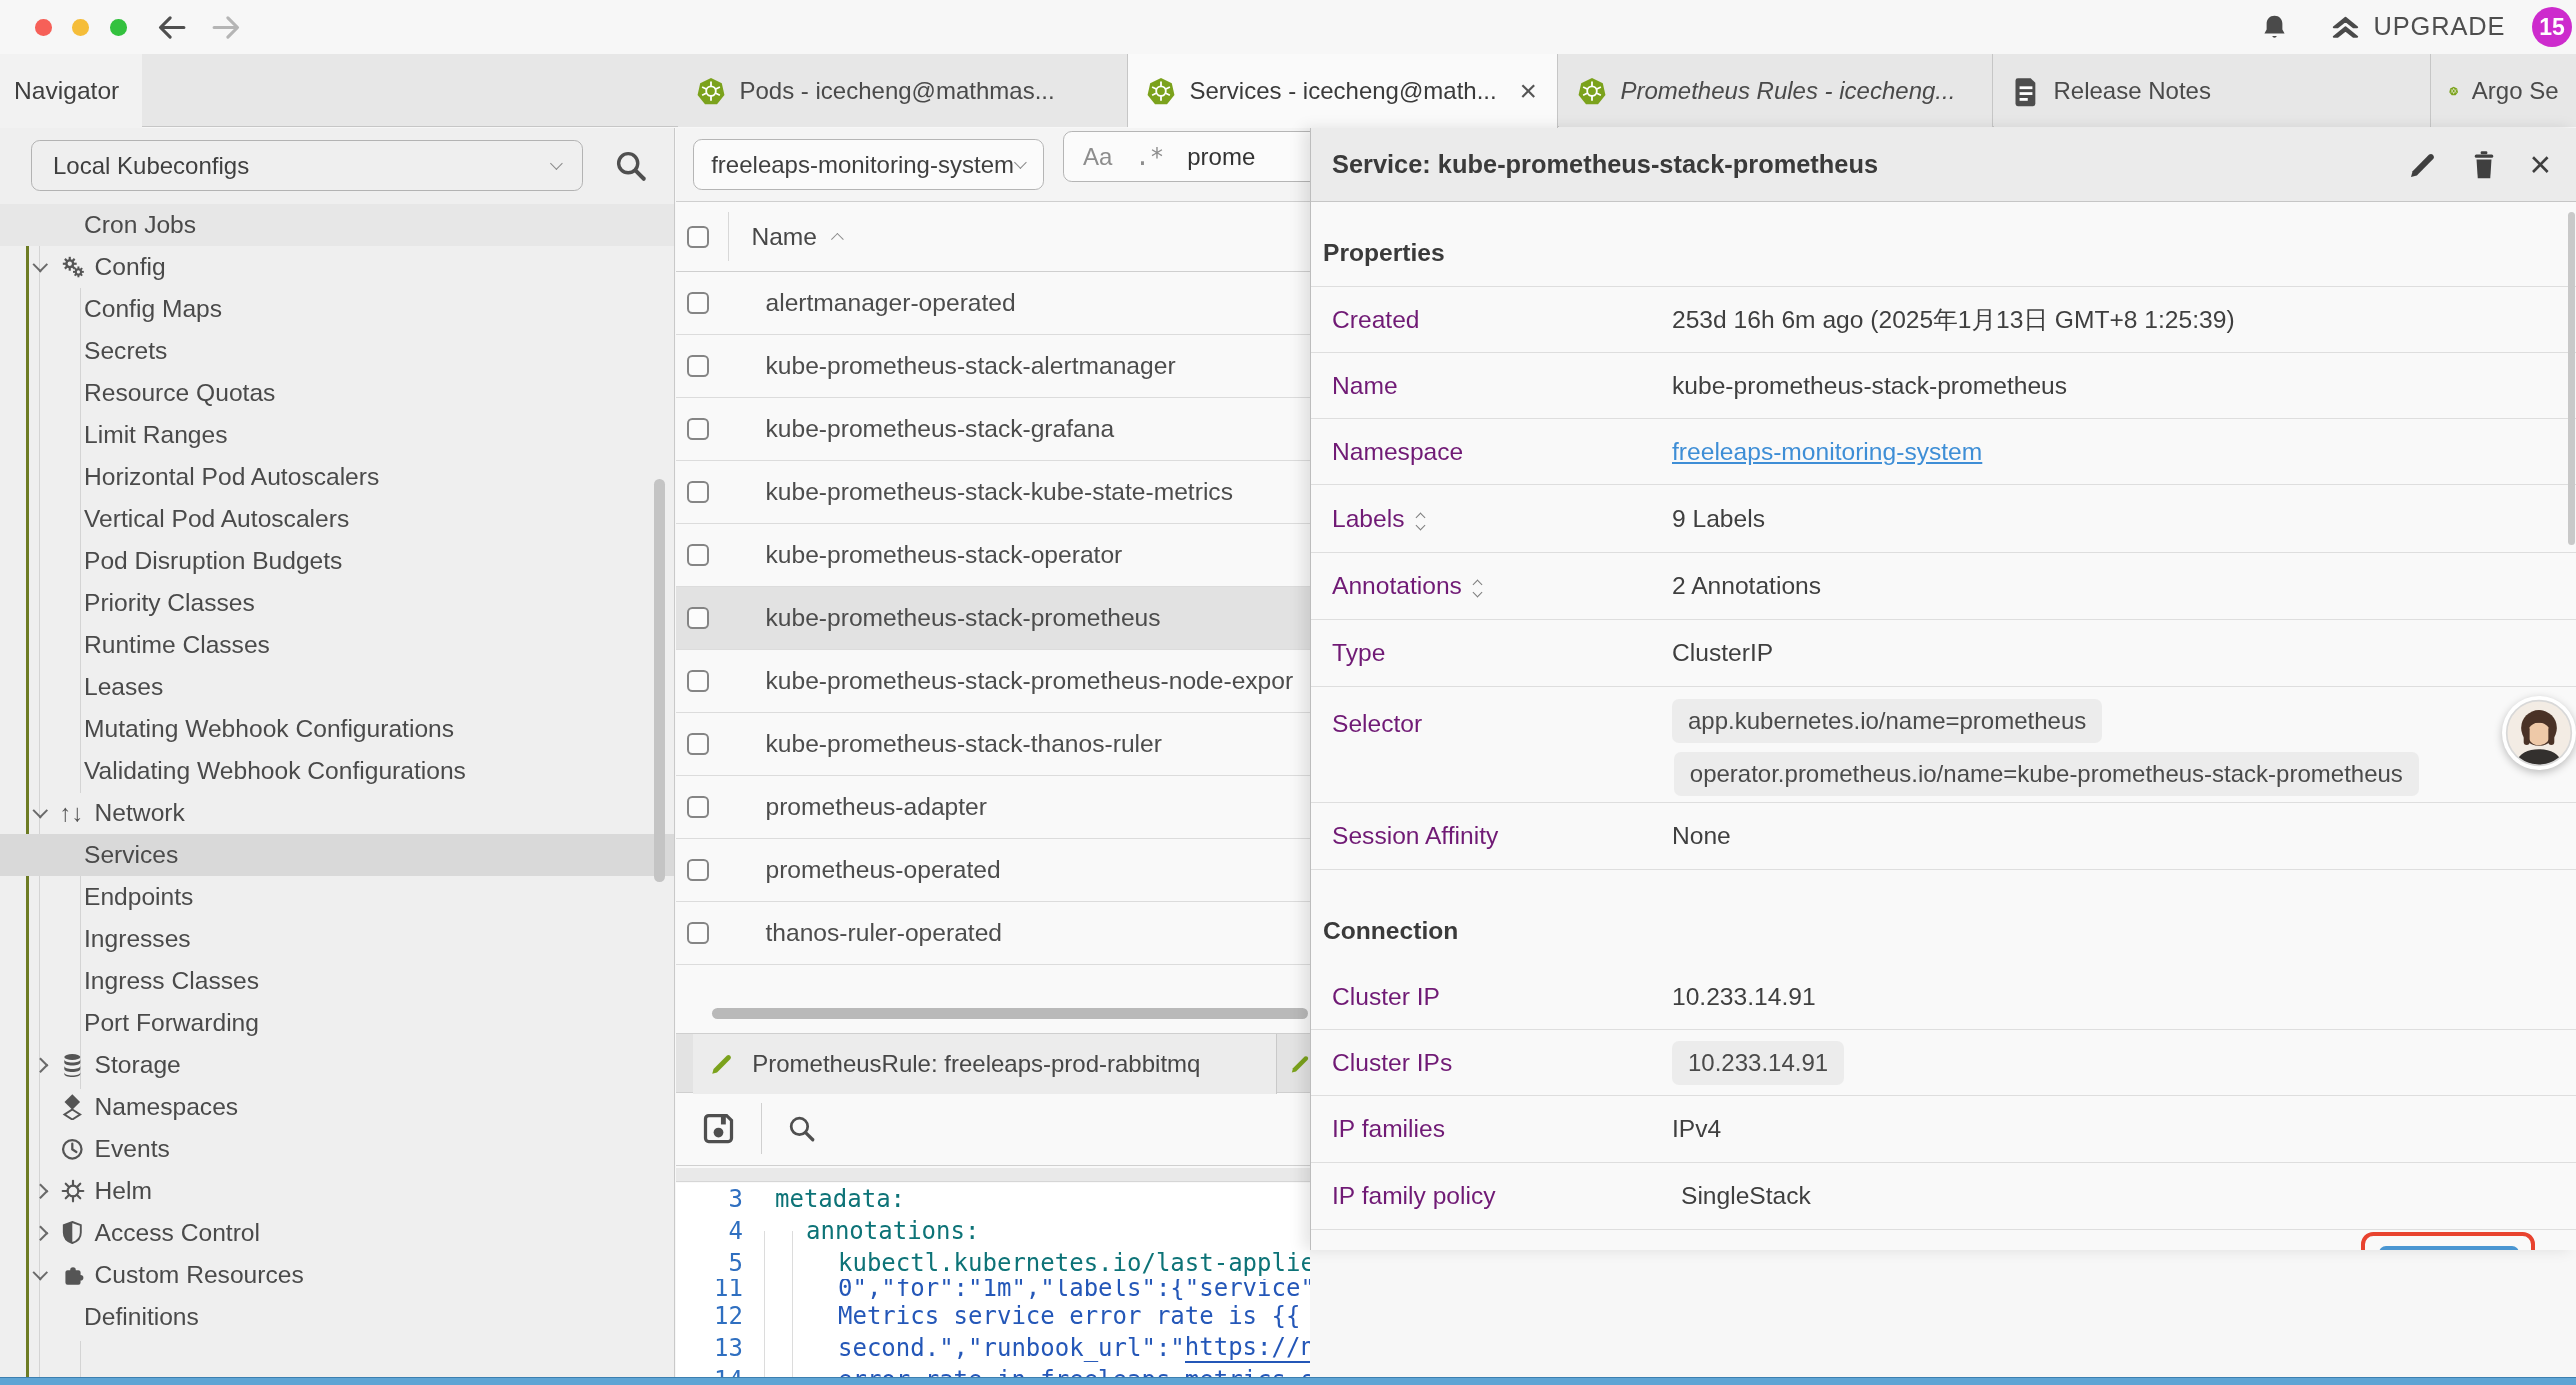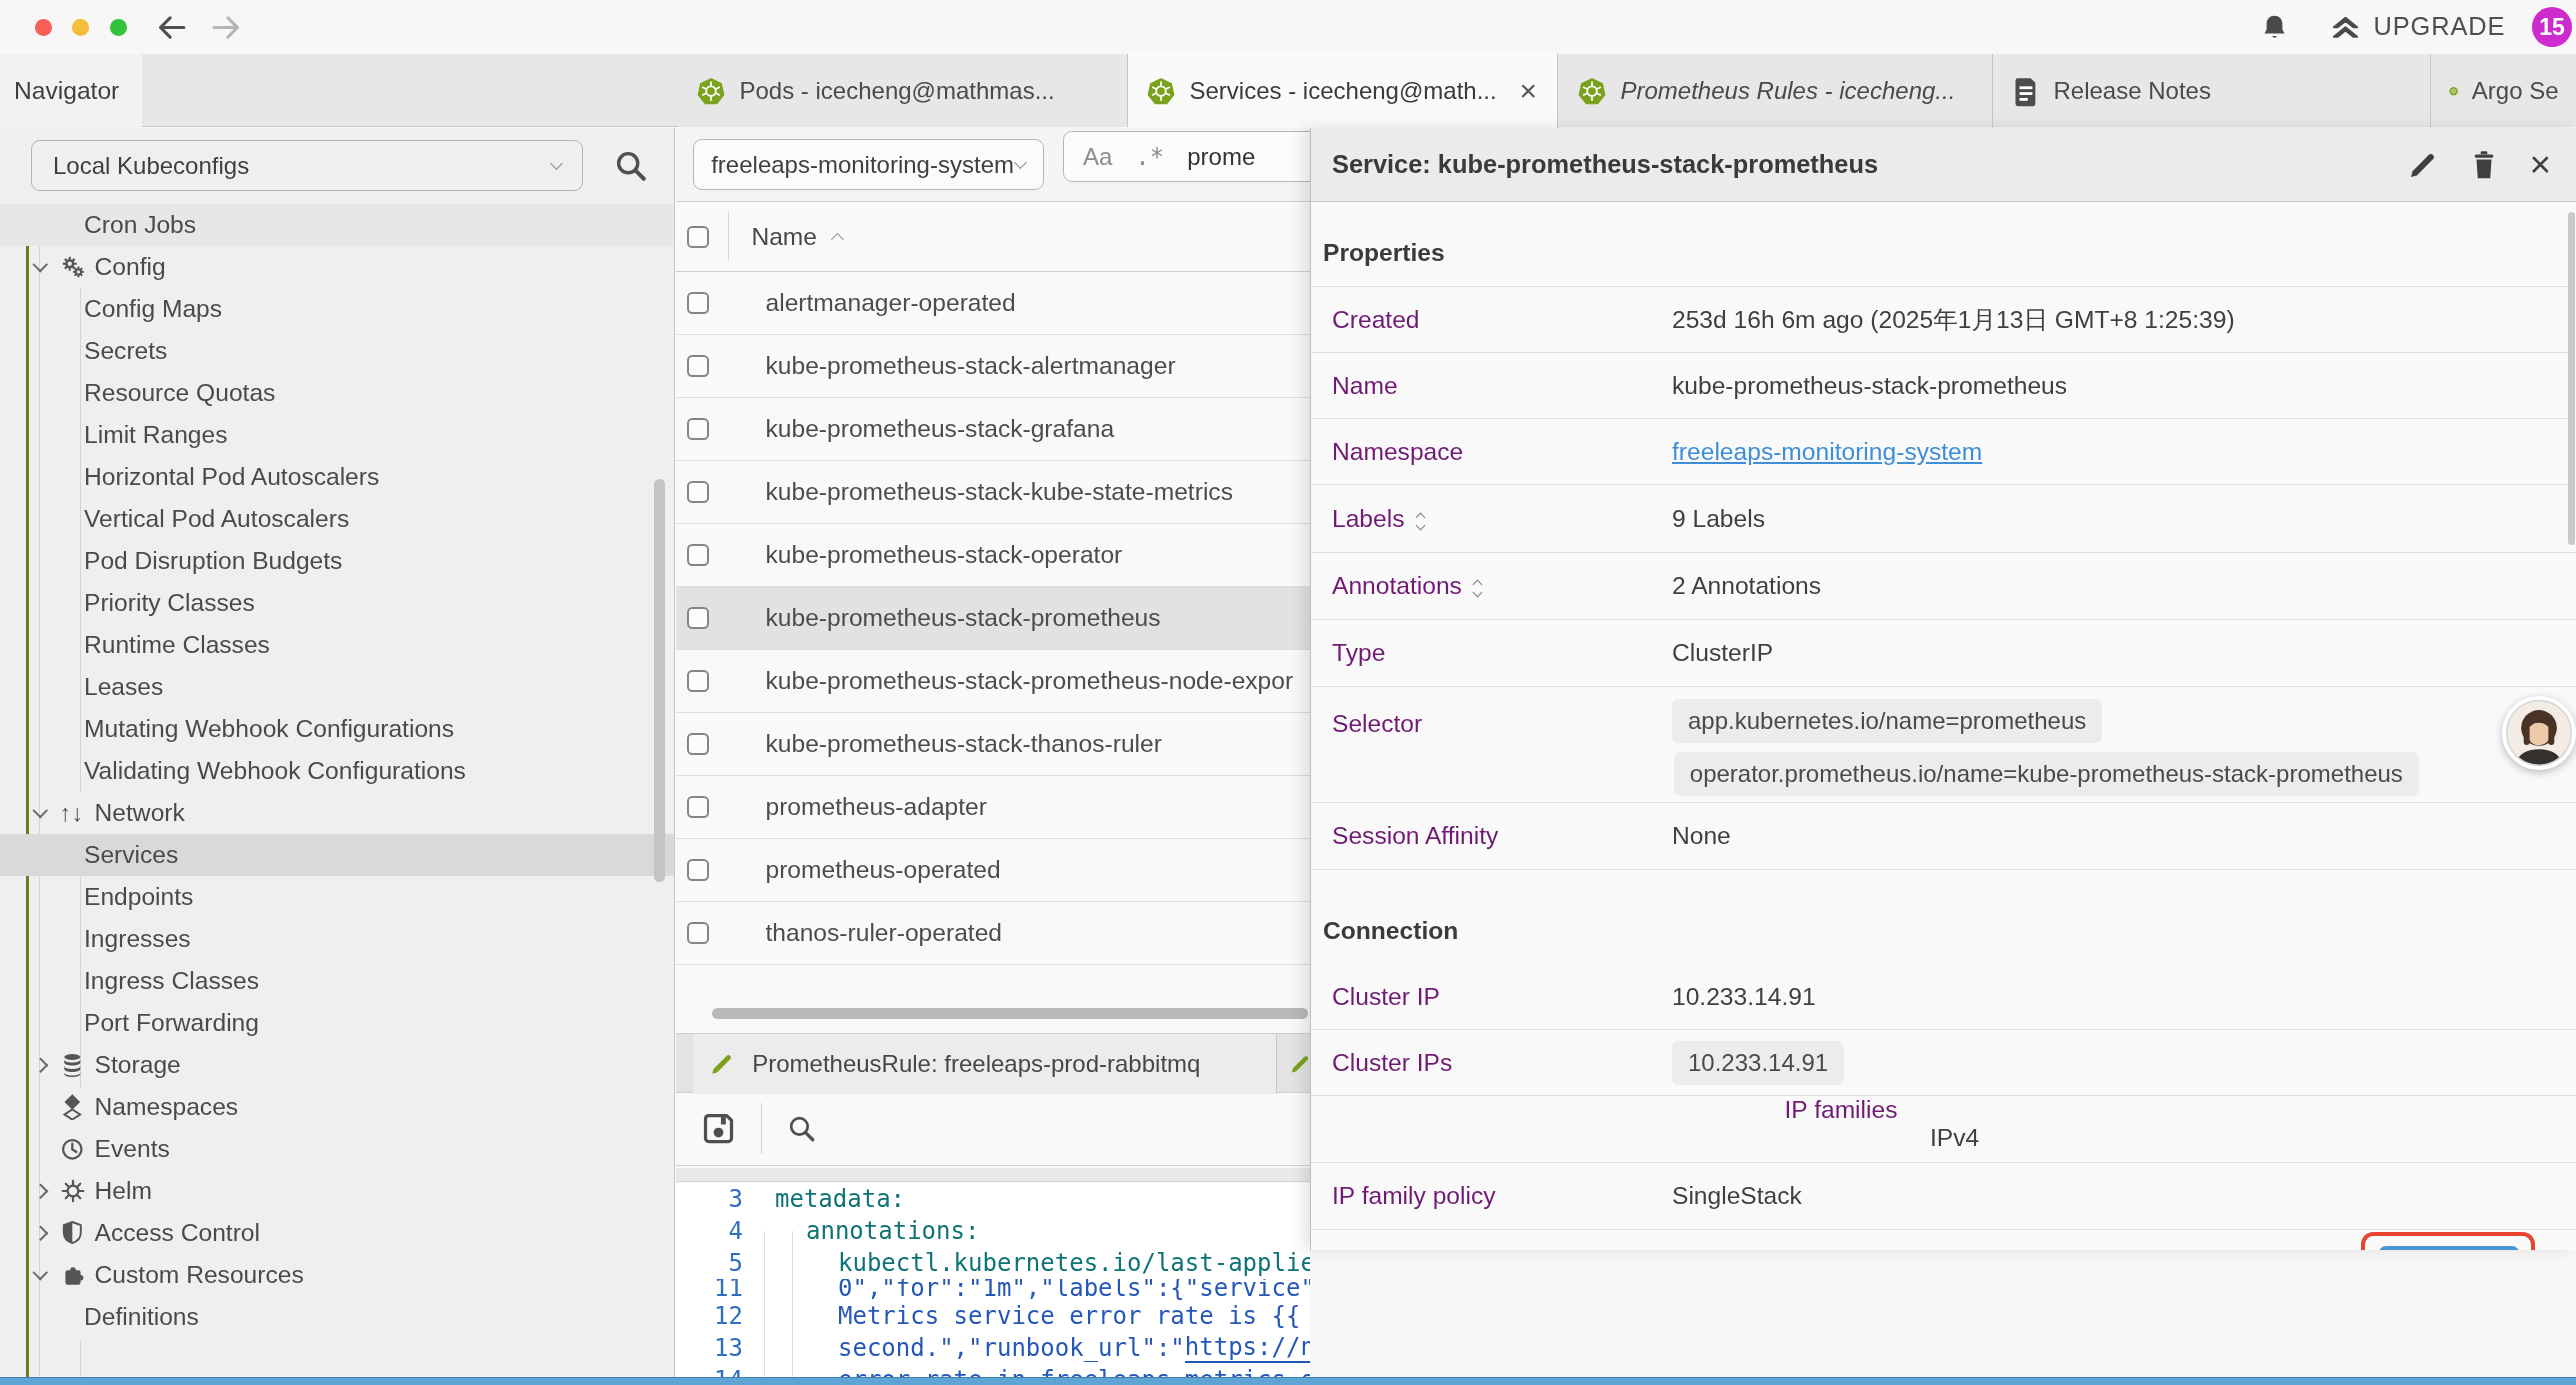--- a/index.html
+++ b/index.html
@@ -645,25 +645,25 @@
 
     <div class="drows" style="border-top:none;">
       <div class="drow">
         <span class="dlabel">Cluster IP</span>
         <span class="dvalue">10.233.14.91</span>
       </div>
       <div class="drow">
         <span class="dlabel">Cluster IPs</span>
         <span class="chip">10.233.14.91</span>
       </div>
-      <div class="drow" style="height:67px;flex-direction:column;">
+      <div class="drow" style="height:67px;">
         <span class="dlabel">IP families</span>
         <span class="dvalue">IPv4</span>
       </div>
-      <div class="drow" style="height:67px;">
+      <div class="drow" style="height:67px;gap:9px;">
         <span class="dlabel">IP family policy</span>
         <span class="dvalue">SingleStack</span>
       </div>
       <div class="drow" id="row-ports">
         <span class="dlabel">Ports</span>
         <span id="ports-col">
           <span class="portline">
               <span class="link">9090/TCP</span>
             </span>
           <span class="portline">

